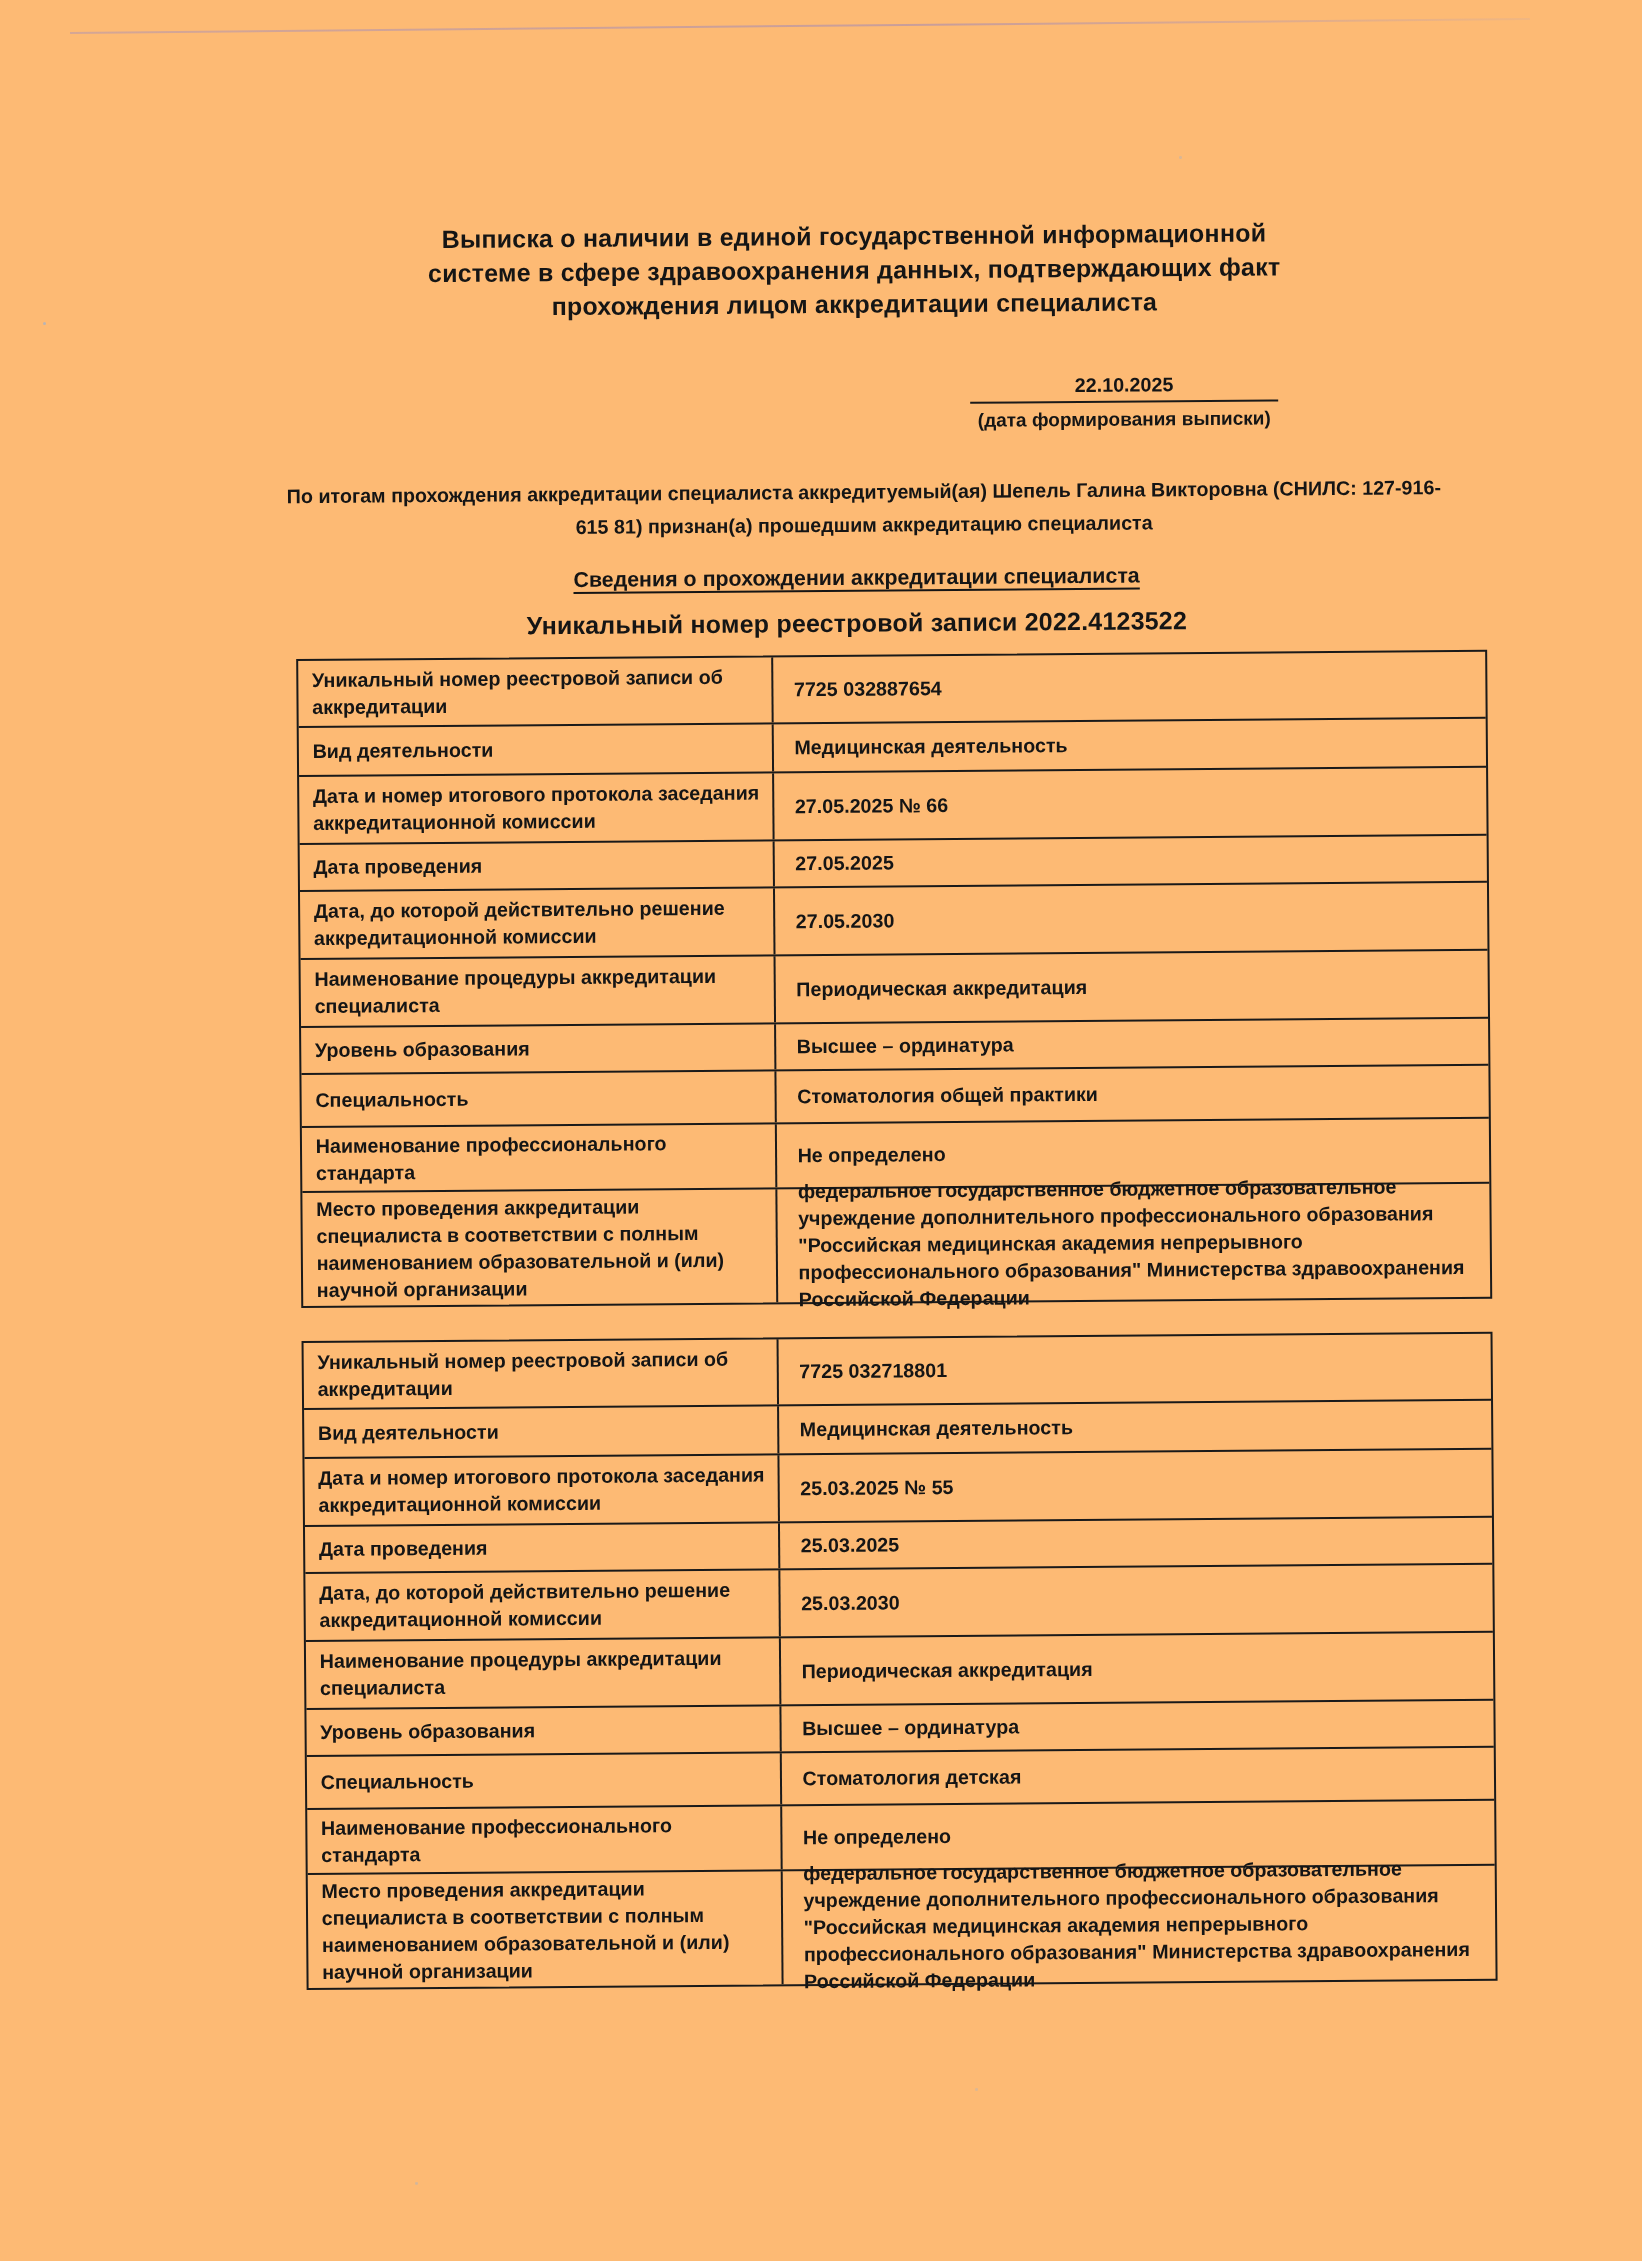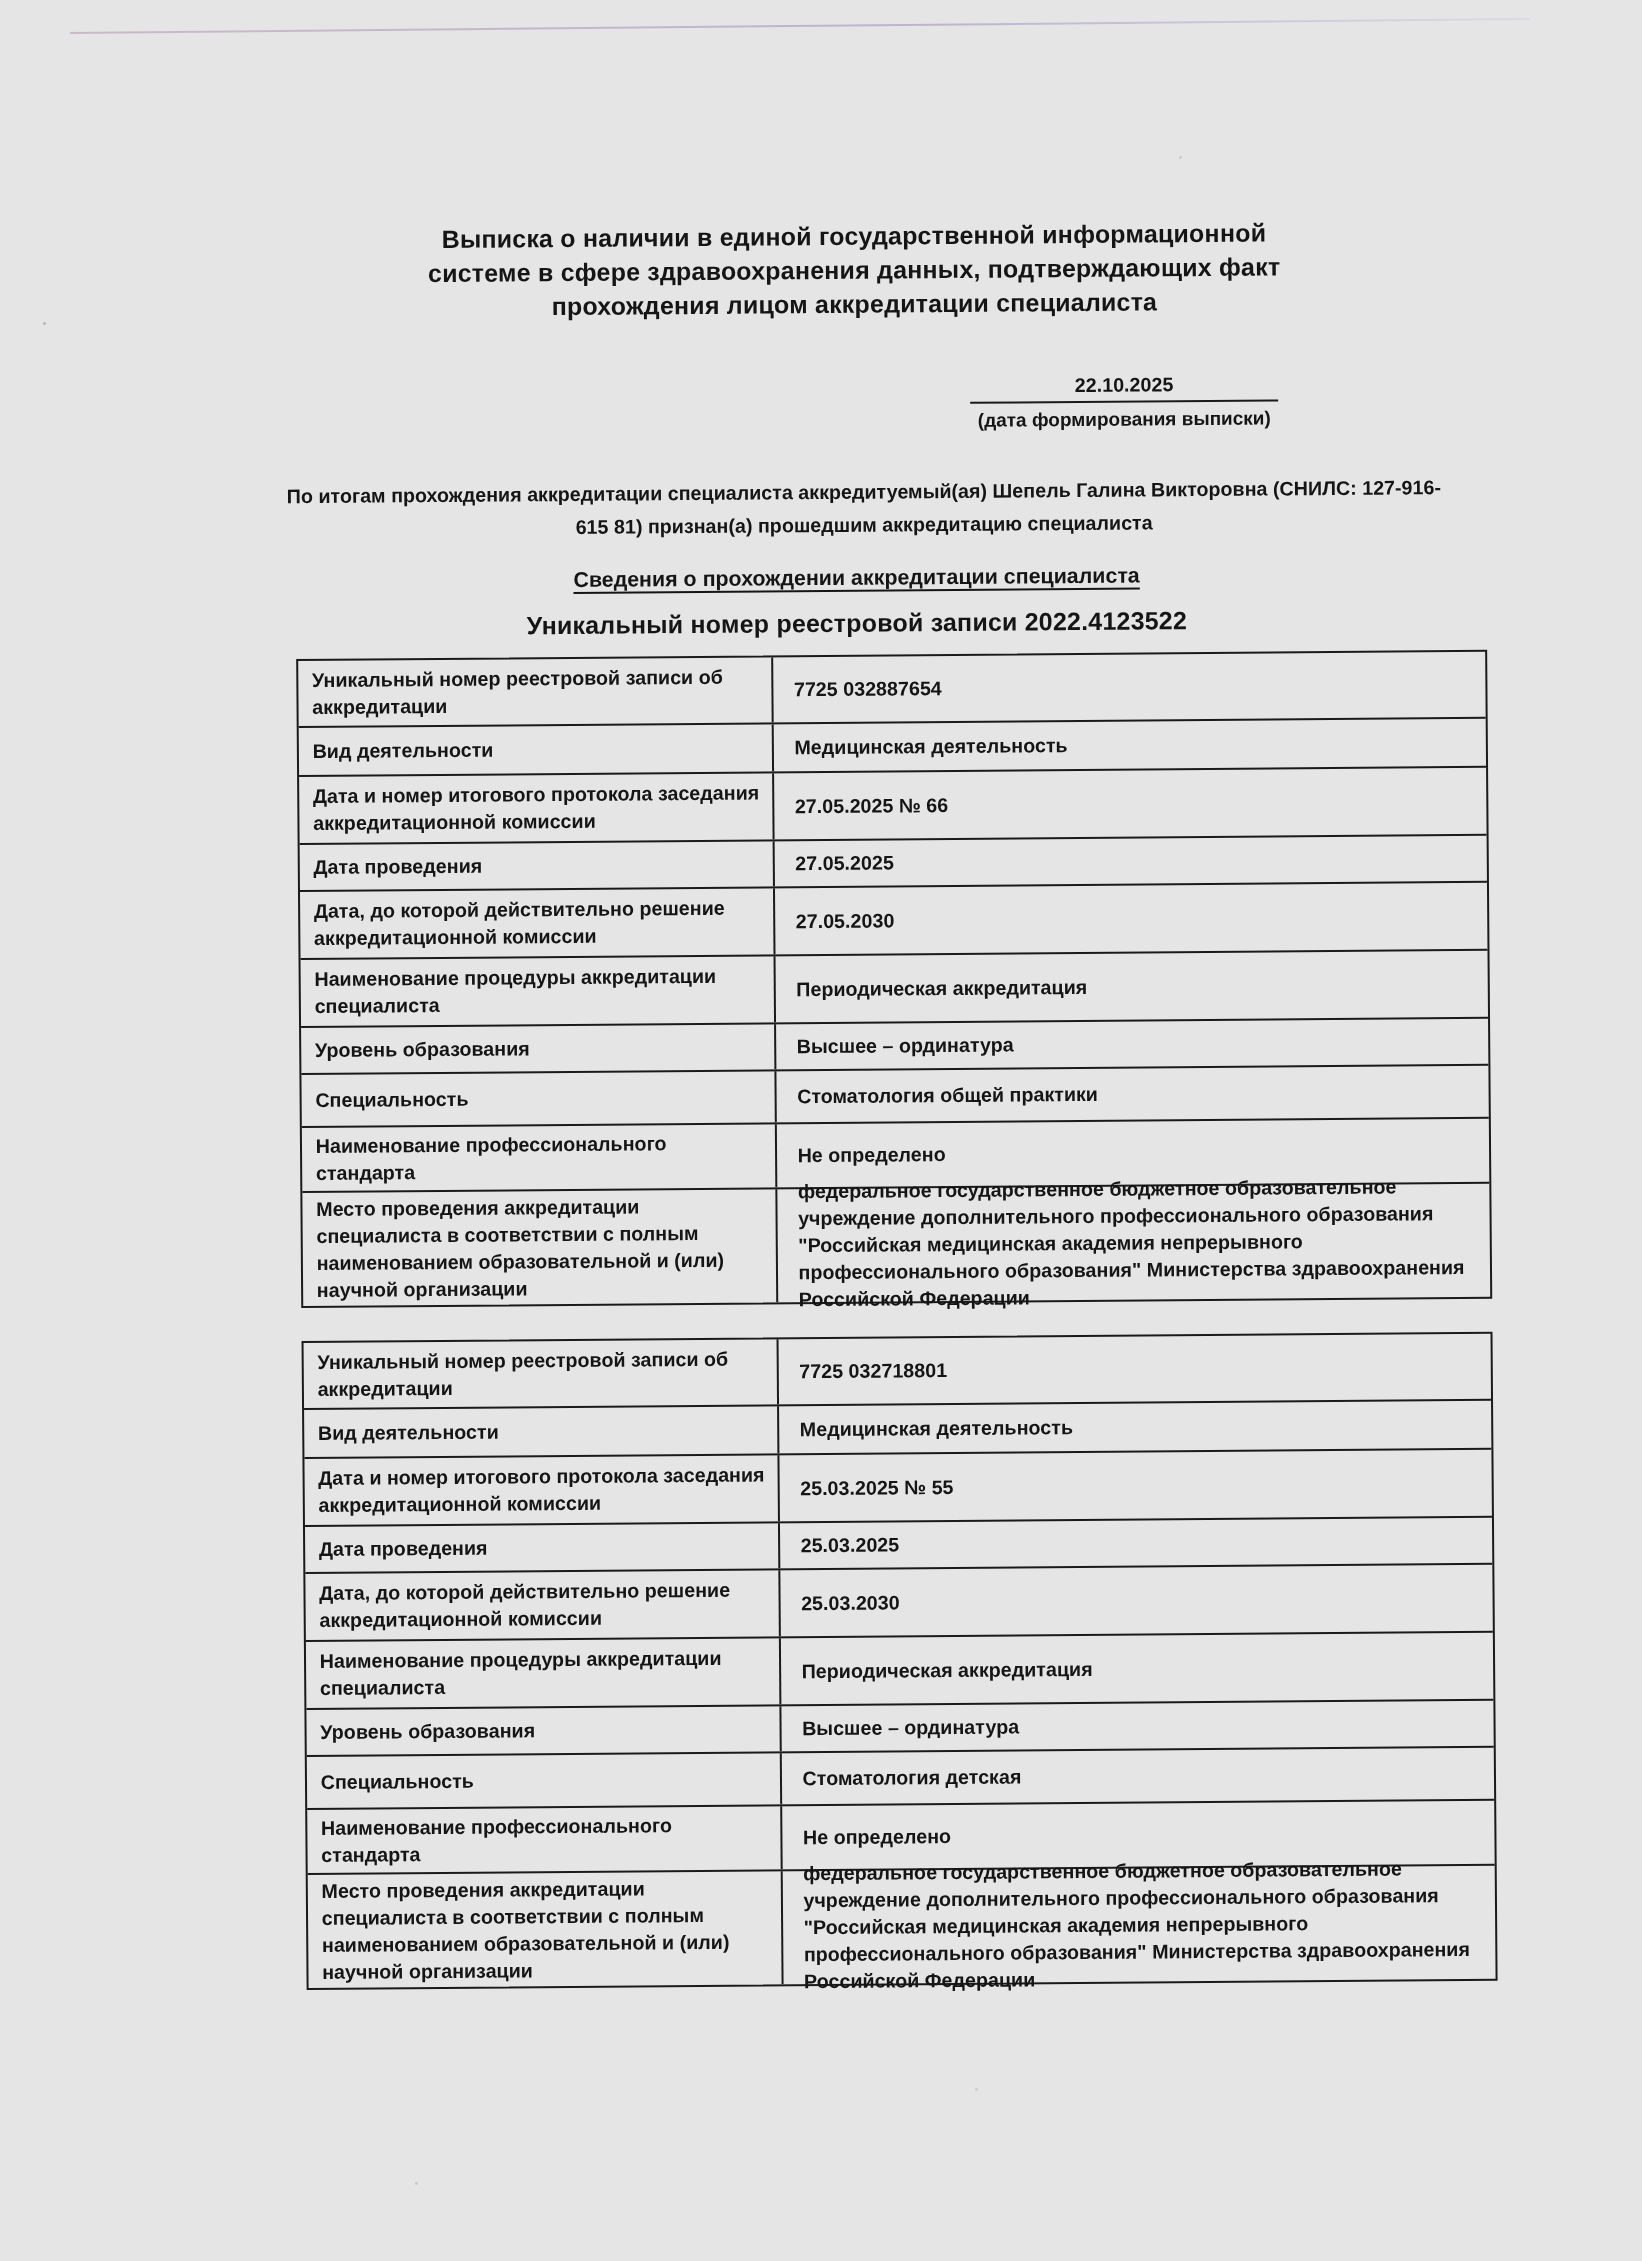--- a/index.html
+++ b/index.html
@@ -3,21 +3,21 @@
 <meta charset="utf-8">
 <style>
   * { margin:0; padding:0; box-sizing:border-box; }
   html,body { background:#ffffff; }
   body {
     width:1643px; height:2261px;
     font-family:"Liberation Sans","DejaVu Sans",sans-serif;
     font-weight:700; color:#151515;
     position:relative; overflow:hidden;
   }
-  .page { position:absolute; inset:0; background:#e5e5e5; }
+  .page { position:absolute; inset:0; background:#fdba74; }
 
   
   .scan-line {
     position:absolute; left:70px; top:32px; width:1460px; height:1.7px;
     background:linear-gradient(90deg, rgba(180,150,175,.55), rgba(150,130,190,.5) 60%, rgba(170,160,200,.15));
     transform:rotate(-0.55deg); transform-origin:left center;
   }
   .speck { position:absolute; border-radius:50%; background:#b9b4b4; }
   .sp1 { left:43px;  top:322px;  width:3.4px; height:3.4px; }
   .sp2 { left:1179px; top:156px; width:2.6px; height:2.6px; opacity:.5; }

